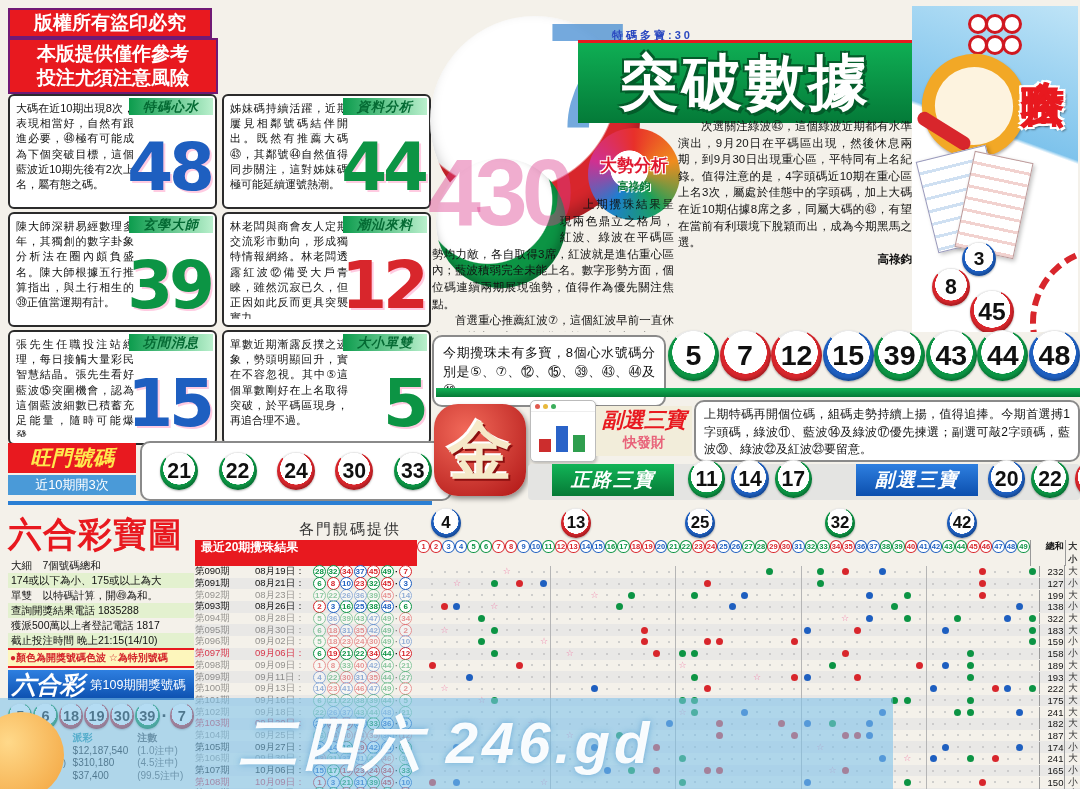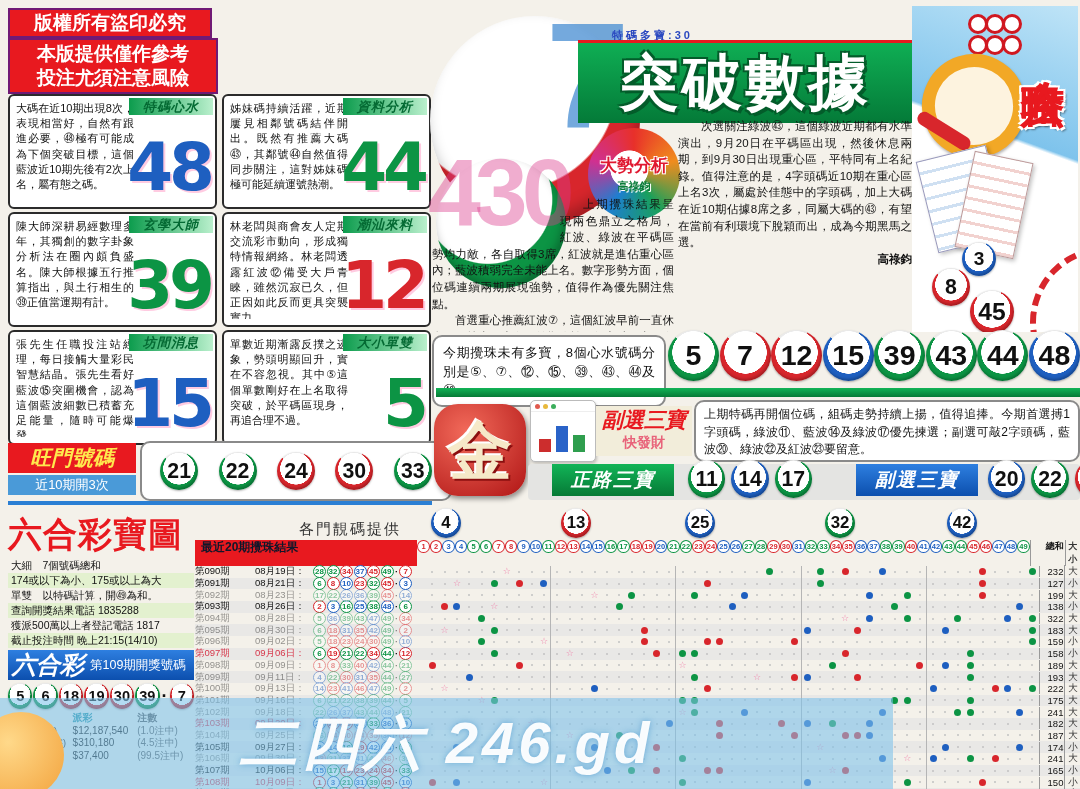--- a/index.html
+++ b/index.html
@@ -55,21 +55,21 @@
              color:#d4232a;font-size:10px;font-weight:bold;padding:1px 2px;}
   .drawbar{background:linear-gradient(180deg,#2e7fe0,#0c4fae);color:#fff;display:flex;
            align-items:center;padding:0 4px;}
   .prize-row{display:flex;font-size:10px;line-height:12.6px;}
   .prize-row .c1{width:66px;font-weight:bold;}
   .prize-row .c2{width:66px;}
   .prize-row .c3{width:58px;color:#555;}
   .prize-head{color:#1d8fa0;font-weight:bold;justify-content:space-between;}
   
   #rtable{left:195px;top:516px;width:885px;height:273px;}
-  .rhead-bar{background:#e8191f;color:#0f172a;font-weight:bold;font-size:12px;
+  .rhead-bar{background:#e8191f;color:#ffffff;font-weight:bold;font-size:12px;
              line-height:15px;padding-left:6px;}
   .colnum{width:12.5px;height:13px;display:flex;align-items:center;justify-content:center;}
   .colnum i{font-style:normal;width:11px;height:11px;border-radius:50%;border:1px solid;
             font-size:7.5px;line-height:11px;text-align:center;font-weight:bold;background:#fff;}
   .rrow{display:flex;height:11.7px;align-items:center;}
   .rrow:nth-child(even){background:#e9e8e6;}
   .rleft{width:232.5px;font-size:9.5px;white-space:nowrap;display:flex;align-items:center;}
   .rleft .per{width:60px;display:inline-block;}
   .rleft .dat{width:58px;display:inline-block;}
   .cnum{display:inline-flex;width:11px;height:11px;border-radius:50%;border:1px solid;
@@ -280,20 +280,21 @@
 <div class="abs" style="left:8px;top:512px;width:186px;height:277px;">
   <div class="bt-title">六合彩寶圖</div>
   <div id="rules">
       <div class="rule">大細　7個號碼總和</div>
       <div class="rule alt">174或以下為小、175或以上為大</div>
       <div class="rule">單雙　以特碼計算，開㊾為和。</div>
       <div class="rule alt">查詢開獎結果電話 1835288</div>
       <div class="rule">獲派500萬以上者登記電話 1817</div>
       <div class="rule alt">截止投注時間 晚上21:15(14/10)</div>
     </div>
+  <div class="notestrip">●顏色為開獎號碼色波 ☆為特別號碼</div>
   <div class="drawbar" style="height:30px;margin-top:2px;">
     <span style="font-size:24px;font-weight:900;font-style:italic;margin-right:6px;">六合彩</span>
     <span style="font-size:12.5px;">第109期開獎號碼</span>
   </div>
   <div id="drawballs" style="display:flex;align-items:center;gap:1px;height:32px;">
       <span class="ball" style="height: 26px; width: 26px; font-size: 14.56px; background: radial-gradient(circle at 50% 44%, rgb(255, 255, 255) 0px, rgb(255, 255, 255) 55%, transparent 56%), conic-gradient(from -45deg, rgb(236, 236, 236) 0deg, rgb(236, 236, 236) 70deg, rgb(12, 148, 68) 70deg, rgb(12, 148, 68) 360deg);">5</span>
       <span class="ball" style="height: 26px; width: 26px; font-size: 14.56px; background: radial-gradient(circle at 50% 44%, rgb(255, 255, 255) 0px, rgb(255, 255, 255) 55%, transparent 56%), conic-gradient(from -45deg, rgb(236, 236, 236) 0deg, rgb(236, 236, 236) 70deg, rgb(12, 148, 68) 70deg, rgb(12, 148, 68) 360deg);">6</span>
       <span class="ball" style="height: 26px; width: 26px; font-size: 14.56px; background: radial-gradient(circle at 50% 44%, rgb(255, 255, 255) 0px, rgb(255, 255, 255) 55%, transparent 56%), conic-gradient(from -45deg, rgb(236, 236, 236) 0deg, rgb(236, 236, 236) 70deg, rgb(216, 38, 44) 70deg, rgb(216, 38, 44) 360deg);">18</span>
       <span class="ball" style="height: 26px; width: 26px; font-size: 14.56px; background: radial-gradient(circle at 50% 44%, rgb(255, 255, 255) 0px, rgb(255, 255, 255) 55%, transparent 56%), conic-gradient(from -45deg, rgb(236, 236, 236) 0deg, rgb(236, 236, 236) 70deg, rgb(216, 38, 44) 70deg, rgb(216, 38, 44) 360deg);">19</span>
       <span class="ball" style="height: 26px; width: 26px; font-size: 14.56px; background: radial-gradient(circle at 50% 44%, rgb(255, 255, 255) 0px, rgb(255, 255, 255) 55%, transparent 56%), conic-gradient(from -45deg, rgb(236, 236, 236) 0deg, rgb(236, 236, 236) 70deg, rgb(216, 38, 44) 70deg, rgb(216, 38, 44) 360deg);">30</span>

